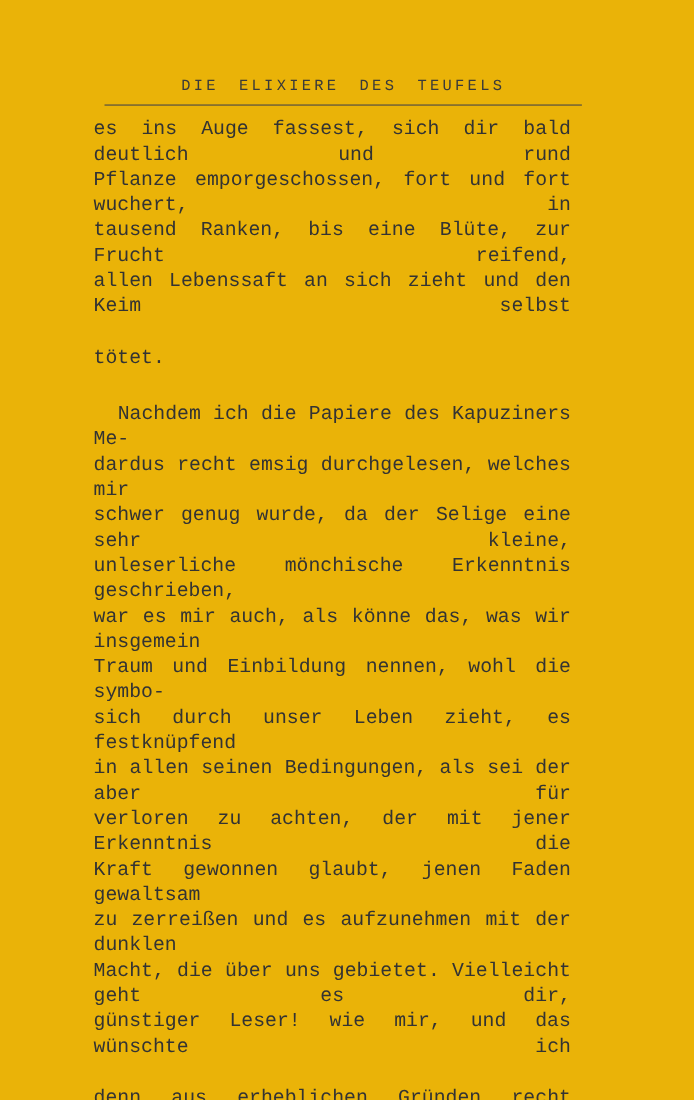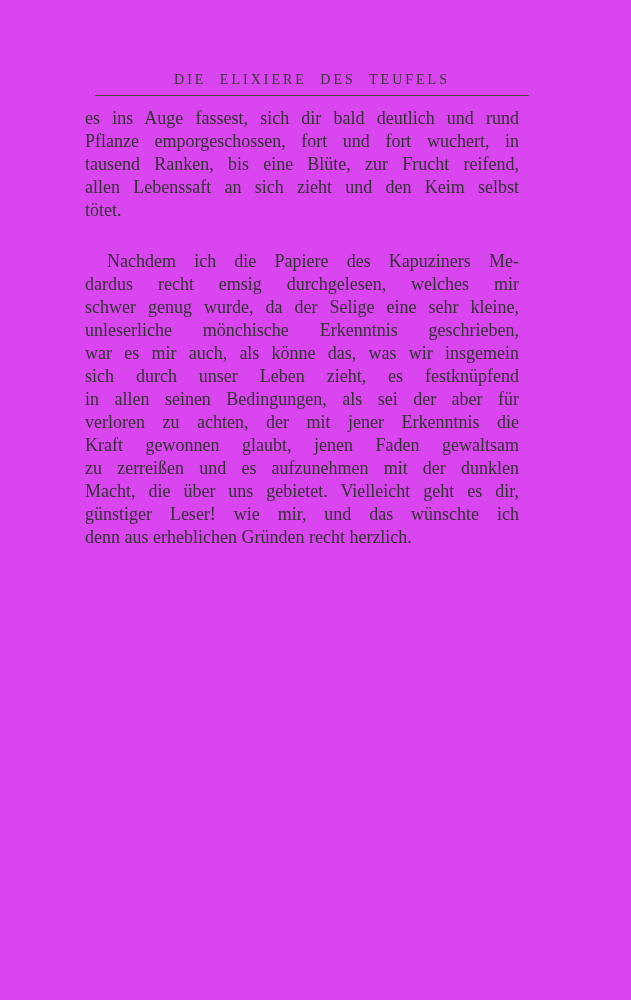--- a/index.html
+++ b/index.html
@@ -4,22 +4,22 @@
 <style>
   html, body {
     margin: 0;
     padding: 0;
     background: #ffffff;
   }
   .page {
     position: relative;
     width: 631px;
     height: 1000px;
-    background: #d946ef;
-    font-family: Liberation Serif, serif;
+    background: #eab308;
+    font-family: Liberation Mono, monospace;
     color: #333333;
     overflow: hidden;
   }
   .running-header {
     position: absolute;
     left: 95px;
     top: 71px;
     width: 434px;
     text-align: center;
     border-bottom: 1.6px solid #474747;
@@ -46,20 +46,21 @@
     margin: 0;
     padding: 0;
   }
   .line {
     text-align: justify;
     text-align-last: justify;
   }
   .line.last {
     text-align: justify;
     text-align-last: left;
+    margin-top: 24px;
   }
   .line.indent {
     text-indent: 22px;
     margin-top: 28px;
   }
 </style>
 </head>
 <body>
 
 <div class="page">
@@ -73,20 +74,21 @@
         <div class="line">tausend Ranken, bis eine Blüte, zur Frucht reifend,</div>
         <div class="line">allen Lebenssaft an sich zieht und den Keim selbst</div>
         <div class="line last">tötet.</div>
       </div>
       <div class="paragraph">
         <div class="line indent">Nachdem ich die Papiere des Kapuziners Me-</div>
         <div class="line">dardus recht emsig durchgelesen, welches mir</div>
         <div class="line">schwer genug wurde, da der Selige eine sehr kleine,</div>
         <div class="line">unleserliche mönchische Erkenntnis geschrieben,</div>
         <div class="line">war es mir auch, als könne das, was wir insgemein</div>
+        <div class="line">Traum und Einbildung nennen, wohl die symbo-</div>
         <div class="line">sich durch unser Leben zieht, es festknüpfend</div>
         <div class="line">in allen seinen Bedingungen, als sei der aber für</div>
         <div class="line">verloren zu achten, der mit jener Erkenntnis die</div>
         <div class="line">Kraft gewonnen glaubt, jenen Faden gewaltsam</div>
         <div class="line">zu zerreißen und es aufzunehmen mit der dunklen</div>
         <div class="line">Macht, die über uns gebietet. Vielleicht geht es dir,</div>
         <div class="line">günstiger Leser! wie mir, und das wünschte ich</div>
         <div class="line last">denn aus erheblichen Gründen recht herzlich.</div>
       </div>
     </div>

